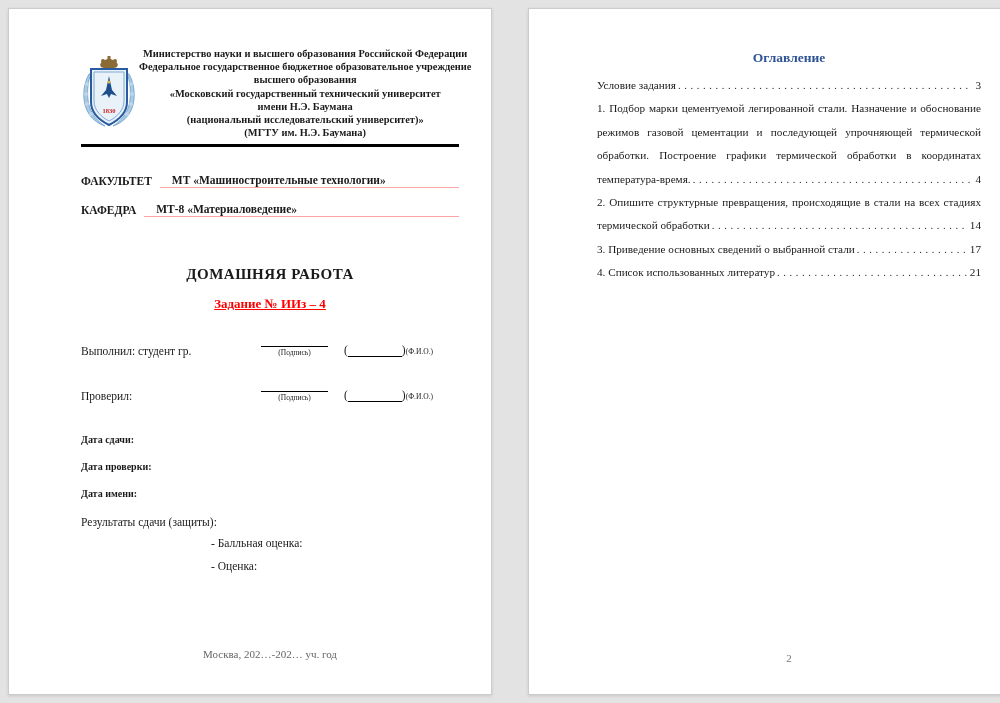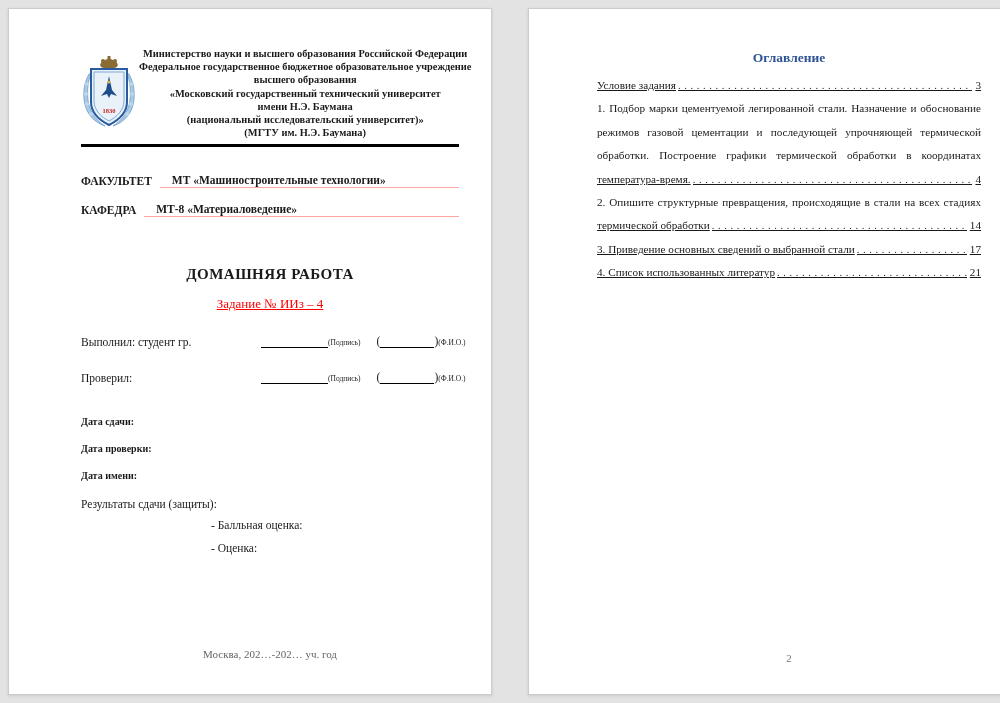--- a/index.html
+++ b/index.html
@@ -32,25 +32,25 @@
   .header-text div{white-space:nowrap;}
   .double-rule{margin-top:5px;height:2px;border-top:2.5px solid #000;border-bottom:1.5px solid #000;}
 
   .field-line{display:flex;font-weight:bold;font-size:11.5px;align-items:flex-end;font-family:Liberation Serif, serif;}
   .field-line.fac{margin-top:27px;}
   .field-line.kaf{margin-top:15px;}
   .field-label{flex:none;padding-bottom:1px;}
   .field-value{flex:1;border-bottom:1px solid #fca5a5;margin-left:8px;padding:0 0 1px 12px;white-space:nowrap;}
 
   .doc-title{margin-top:49px;text-align:center;font-weight:bold;font-size:15px;letter-spacing:0.5px;}
-  .doc-subtitle{margin-top:13px;text-align:center;font-weight:normal;font-size:13px;color:var(--accent-red);text-decoration:underline;}
+  .doc-subtitle{margin-top:13px;text-align:center;font-weight:bold;font-size:13px;color:var(--accent-red);text-decoration:underline;}
 
   .sig-row{display:flex;margin-top:23px;font-size:11.5px;align-items:flex-end;}
   .sig-label{flex:none;width:180px;}
-  .sig-unit{flex:none;display:inline-flex;flex-direction:row;align-items:center;}
+  .sig-unit{flex:none;display:inline-flex;flex-direction:column;align-items:center;}
   .sig-line{width:67px;height:12px;border-bottom:1px solid #000;}
   .sig-caption{font-size:7.5px;line-height:9px;margin-top:1px;}
   .name-unit{flex:none;display:inline-flex;flex-direction:row;align-items:center;margin-left:16px;}
   .name-line-wrap{display:flex;align-items:flex-end;font-size:11.5px;line-height:13px;}
   .name-line-wrap::before{content:"(";}
   .name-line-wrap::after{content:")";}
   .name-line{display:inline-block;width:54px;height:12px;border-bottom:1px solid #000;}
 
   .dates-block{margin-top:32px;font-size:10px;font-weight:bold;}
   .date-line{margin-bottom:15px;line-height:12px;}
@@ -62,21 +62,21 @@
   .left-footer{
     position:absolute;bottom:34px;left:72px;right:32px;
     text-align:center;font-size:11px;color:#666666;
   }
 
   
   .toc-title{text-align:center;font-weight:bold;font-size:13.5px;color:var(--toc-blue);}
   .toc-list{margin-top:8px;font-size:11.2px;}
   .toc-line{line-height:23.4px;}
   .toc-just{text-align:justify;text-align-last:justify;}
-  .toc-last{display:flex;align-items:baseline;text-decoration:underline;}
+  .toc-last{display:flex;align-items:baseline;}
   .toc-last .toc-text{flex:none;max-width:92%;}
   .leader{flex:1;overflow:hidden;white-space:nowrap;margin:0 3px 0 2px;color:#222;}
   .leader::after{content:". . . . . . . . . . . . . . . . . . . . . . . . . . . . . . . . . . . . . . . . . . . . . . . . . . . . . . . . . . . . . . . . . . . . . . . . . . . . . . . . . . . . . . . . . . . . . . . .";letter-spacing:0.5px;font-size:10.5px;}
   .toc-page{flex:none;}
 
   .right-footer{
     position:absolute;bottom:30px;left:68px;right:24px;
     text-align:center;font-size:11px;color:#777777;
   }
 </style>

